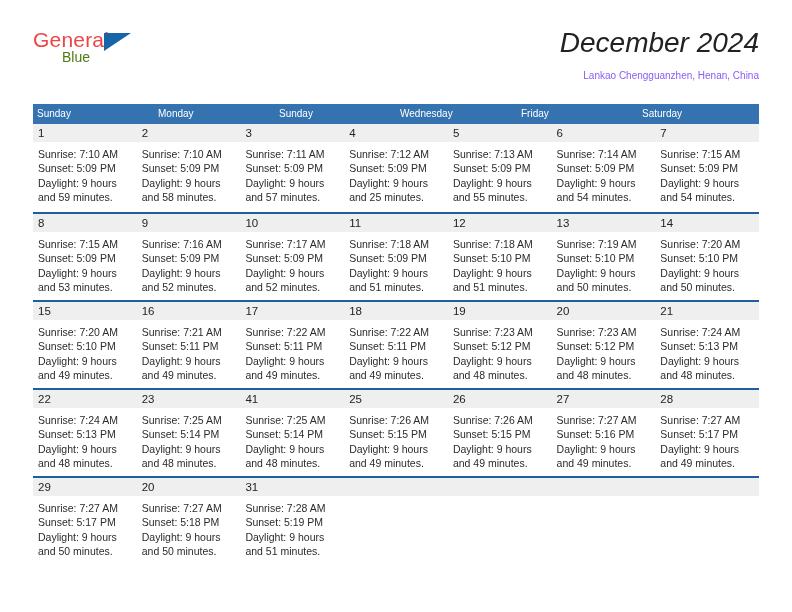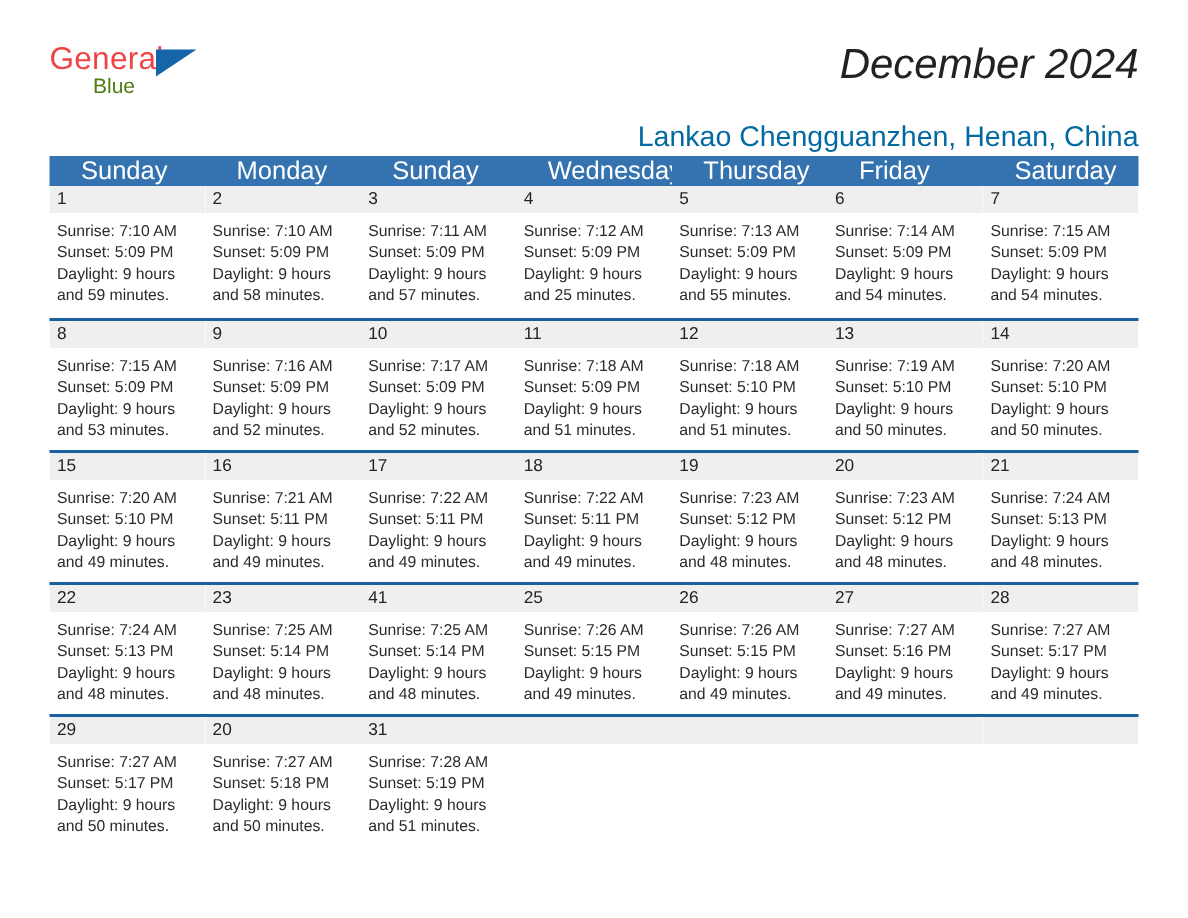--- a/index.html
+++ b/index.html
@@ -70,45 +70,45 @@
     text-align: right;
   }
   .cal-title {
     font-size: 28px;
     color: #222222;
     line-height: 34px;
     white-space: nowrap;
     font-style: italic;
   }
   .cal-subtitle {
-    font-size: 19px;
-    color: #0369a1;
+    font-size: 10px;
+    color: #8b5cf6;
     line-height: 20px;
-    margin-top: 22px;
+    margin-top: 6px;
     white-space: nowrap;
   }
 
   
   .calendar {
     position: absolute;
     left: 33px;
     top: 104px;
     width: 726px;
   }
   .weekday-row {
     display: flex;
     background: #3572b0;
     height: 20px;
   }
   .weekday {
     flex: 1 1 0;
     color: #ffffff;
-    font-size: 17px;
+    font-size: 10px;
     line-height: 20px;
-    padding-left: 21px;
+    padding-left: 4px;
     box-sizing: border-box;
     white-space: nowrap;
     overflow: hidden;
   }
   .week {
     display: flex;
     border-top: 2px solid #1c5f9e;
     height: 88px;
     box-sizing: border-box;
   }
@@ -160,21 +160,20 @@
 
   </div>
 
   <div class="calendar">
 
     <div class="weekday-row">
       <div class="weekday">Sunday</div>
       <div class="weekday">Monday</div>
       <div class="weekday">Sunday</div>
       <div class="weekday">Wednesday</div>
-      <div class="weekday">Thursday</div>
       <div class="weekday">Friday</div>
       <div class="weekday">Saturday</div>
     </div>
 
     <div id="weeks-container">
         <div class="week">
           <div class="day-cell">
             <div class="day-number">1</div>
             <div class="day-body">
               <div>Sunrise: 7:10 AM</div>

